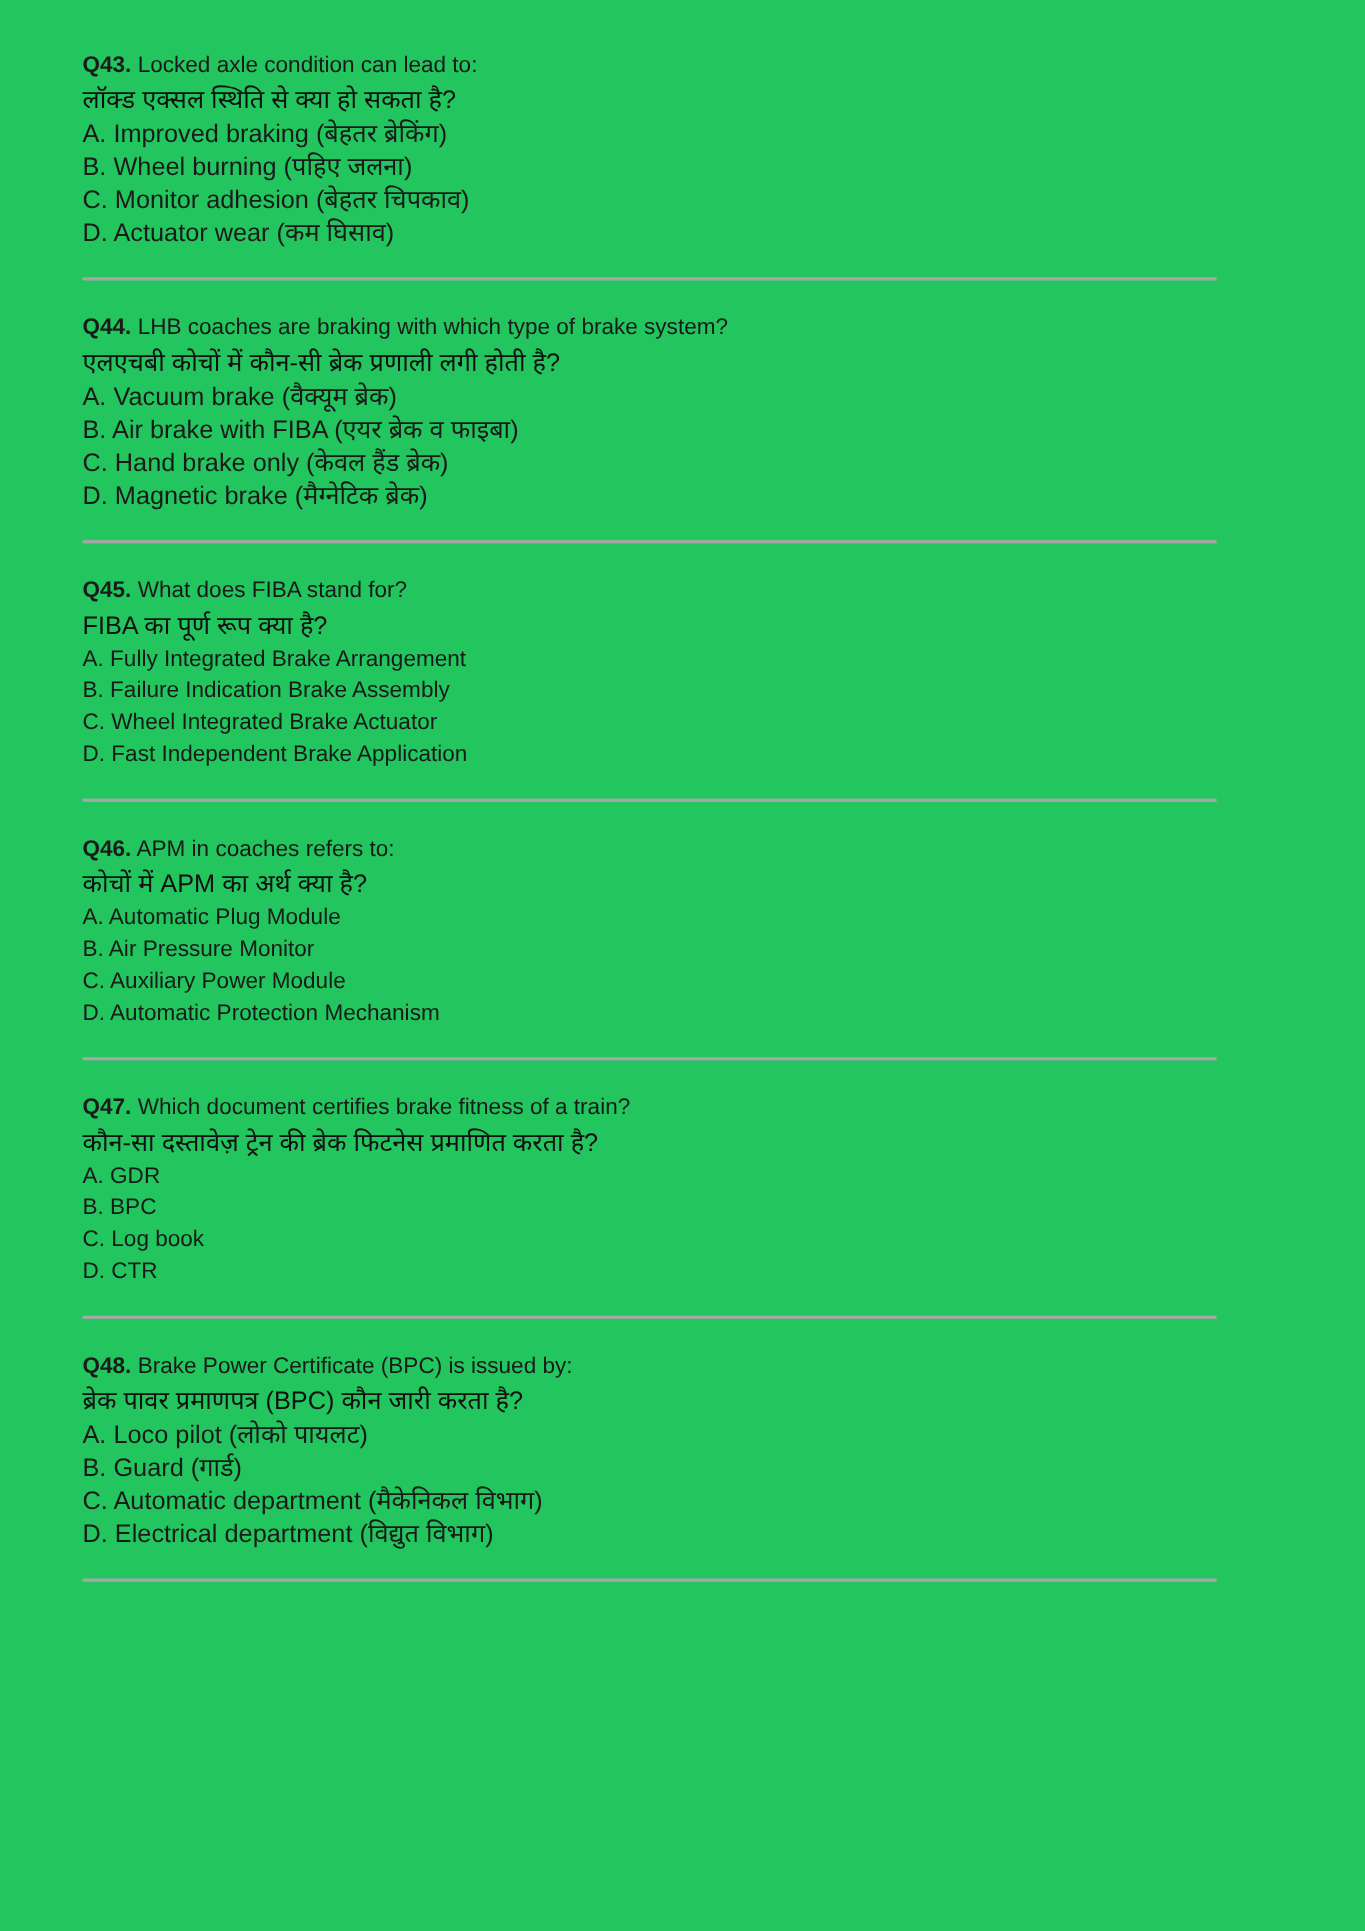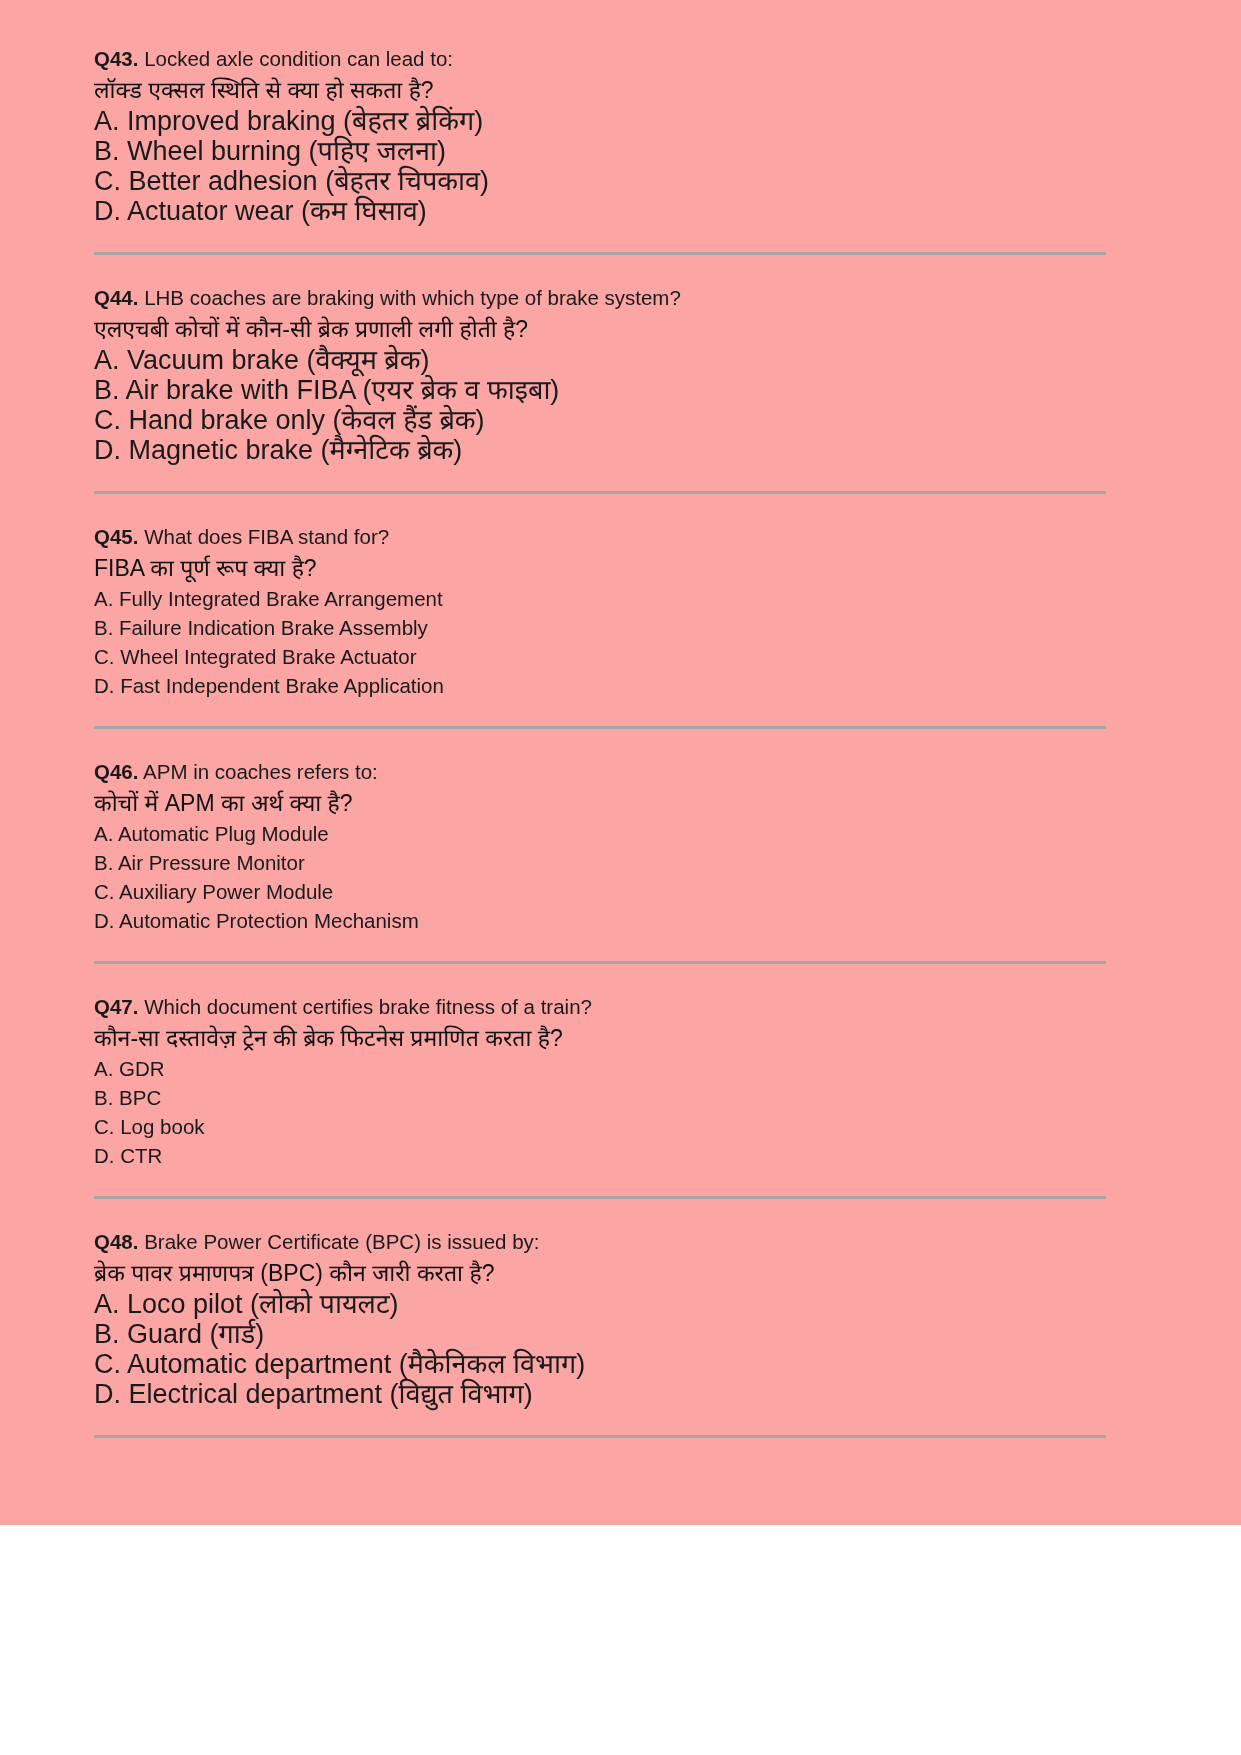--- a/index.html
+++ b/index.html
@@ -10,24 +10,24 @@
   body {
     width: 1241px;
     height: 1755px;
     font-family: "Liberation Sans", "DejaVu Sans", sans-serif;
     color: #1a1a1a;
     -webkit-font-smoothing: antialiased;
   }
   #page {
     position: relative;
     width: 1241px;
-    height: 1525px;
+    height: 1755px;
     box-sizing: border-box;
-    padding: 44px 135px 0 94px;
-    background: #fca5a5;
+    padding: 44px 135px 0 75px;
+    background: #22c55e;
   }
   .qblock {
     margin: 0;
     padding: 0;
   }
   .q-title {
     font-size: 20.5px;
     line-height: 30px;
     color: #1a1a1a;
     white-space: nowrap;
@@ -47,21 +47,21 @@
     white-space: nowrap;
   }
   .opt {
     font-size: 20.5px;
     line-height: 28px;
     color: #1a1a1a;
     white-space: nowrap;
     margin-top: 1px;
   }
   .opt.has-hindi {
-    font-size: 27px;
+    font-size: 23px;
     line-height: 29px;
   }
   .divider {
     border: 0;
     border-top: 3px solid #a6a6a6;
     margin: 0;
     width: 100%;
     height: 0;
   }
   .sp-before-divider { height: 26px; }
@@ -73,21 +73,21 @@
 <div id="page">
 
   <div class="qblock">
     <div class="q-title">
       <span class="qnum">Q43.</span>
       <span class="qtext">Locked axle condition can lead to:</span>
     </div>
     <div class="q-hindi">लॉक्ड एक्सल स्थिति से क्या हो सकता है?</div>
     <div class="opt has-hindi">A. Improved braking (बेहतर ब्रेकिंग)</div>
     <div class="opt has-hindi">B. Wheel burning (पहिए जलना)</div>
-    <div class="opt has-hindi">C. Better adhesion (बेहतर चिपकाव)</div>
+    <div class="opt has-hindi">C. Monitor adhesion (बेहतर चिपकाव)</div>
     <div class="opt has-hindi">D. Actuator wear (कम घिसाव)</div>
   </div>
   <div class="sp-before-divider"></div>
   <hr class="divider">
   <div class="sp-after-divider"></div>
 
   <div class="qblock">
     <div class="q-title">
       <span class="qnum">Q44.</span>
       <span class="qtext">LHB coaches are braking with which type of brake system?</span>

